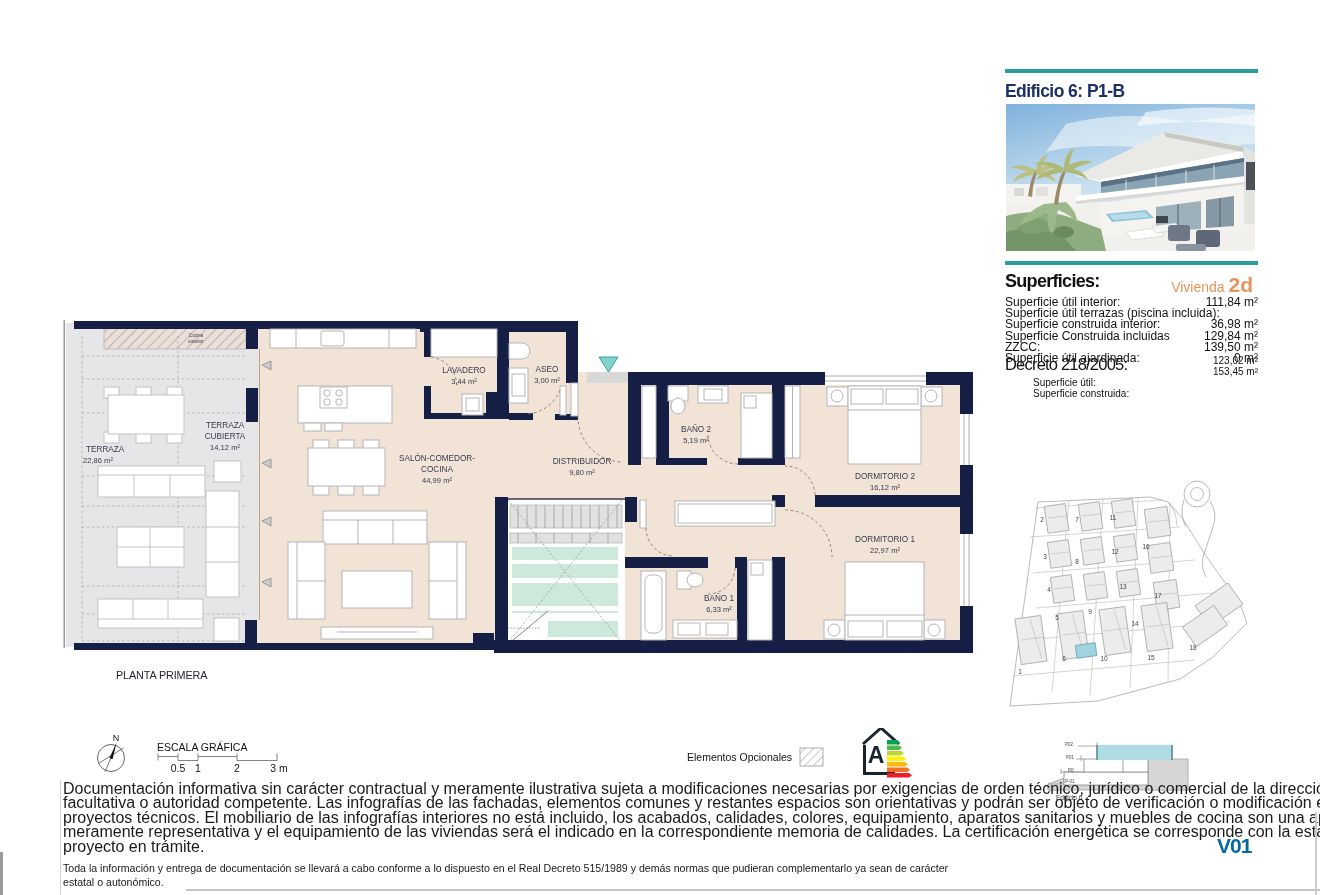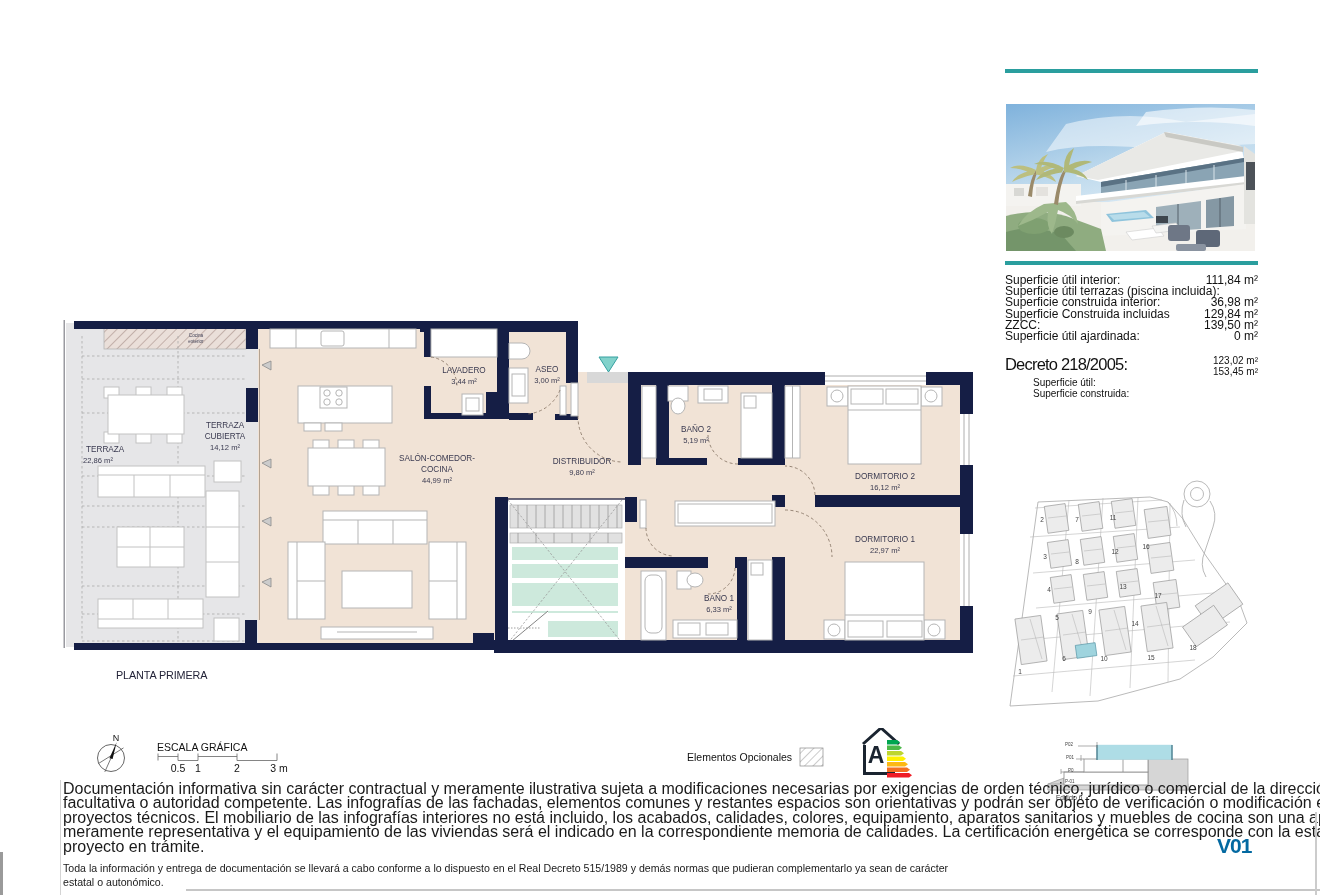--- a/index.html
+++ b/index.html
@@ -405,20 +405,21 @@
 
     <text x="885" y="542" font-size="8.2">DORMITORIO 1</text>
     <text x="885" y="553" font-size="7.6">22,97 m²</text>
   </g>
 </svg>
 
 <div class="abs" style="left:1005px;top:69px;width:253px;">
 
   <div style="height:4px;background:#2a9e9e;"></div>
 
+  <div class="navytxt" style="font-size:17.5px;font-weight:bold;margin-top:8px;letter-spacing:-0.55px;">Edificio 6: P1-B</div>
 </div>
 
 <svg class="abs" style="left:1006px;top:104px" width="249" height="147" viewBox="0 0 249 147">
 
   <defs>
     <linearGradient id="sky" x1="0" y1="0" x2="0.35" y2="1">
       <stop offset="0" stop-color="#7fb2dc"></stop>
       <stop offset="0.55" stop-color="#c2dcee"></stop>
       <stop offset="1" stop-color="#eef5fa"></stop>
     </linearGradient>
@@ -486,20 +487,26 @@
   <rect x="162" y="121" width="22" height="16" rx="3" fill="#6e7786"></rect>
   <rect x="190" y="126" width="24" height="17" rx="3" fill="#5e6878"></rect>
   <rect x="170" y="140" width="30" height="7" rx="2" fill="#8a93a0"></rect>
 
   <rect x="150" y="112" width="12" height="7" fill="#3e464e"></rect>
 </svg>
 
 <div class="abs" style="left:1005px;top:261px;width:253px;height:4px;background:#2a9e9e;"></div>
 
 <div class="abs" style="left:1005px;top:271px;width:253px;">
+  <div>
+    
+    <span style="font-size:18px;font-weight:bold;color:#111;letter-spacing:-0.7px;">Superficies:</span>
+    
+    <span style="float:right;color:#e8935b;font-size:14px;margin-top:2px;margin-right:5px;">Vivienda <b style="font-size:21px;">2d</b></span>
+  </div>
   <div style="clear:both;font-size:12px;color:#111;margin-top:4px;line-height:11.2px;">
 
     <div>Superficie útil interior:<span style="float:right">111,84 m²</span></div>
     <div>Superficie útil terrazas (piscina incluida):<span style="float:right">36,98 m²</span></div>
     <div>Superficie construida interior:<span style="float:right">129,84 m²</span></div>
     <div>Superficie Construida incluidas ZZCC:<span style="float:right">139,50 m²</span></div>
     <div>Superficie útil ajardinada:<span style="float:right">0 m²</span></div>
   </div>
 </div>
 

